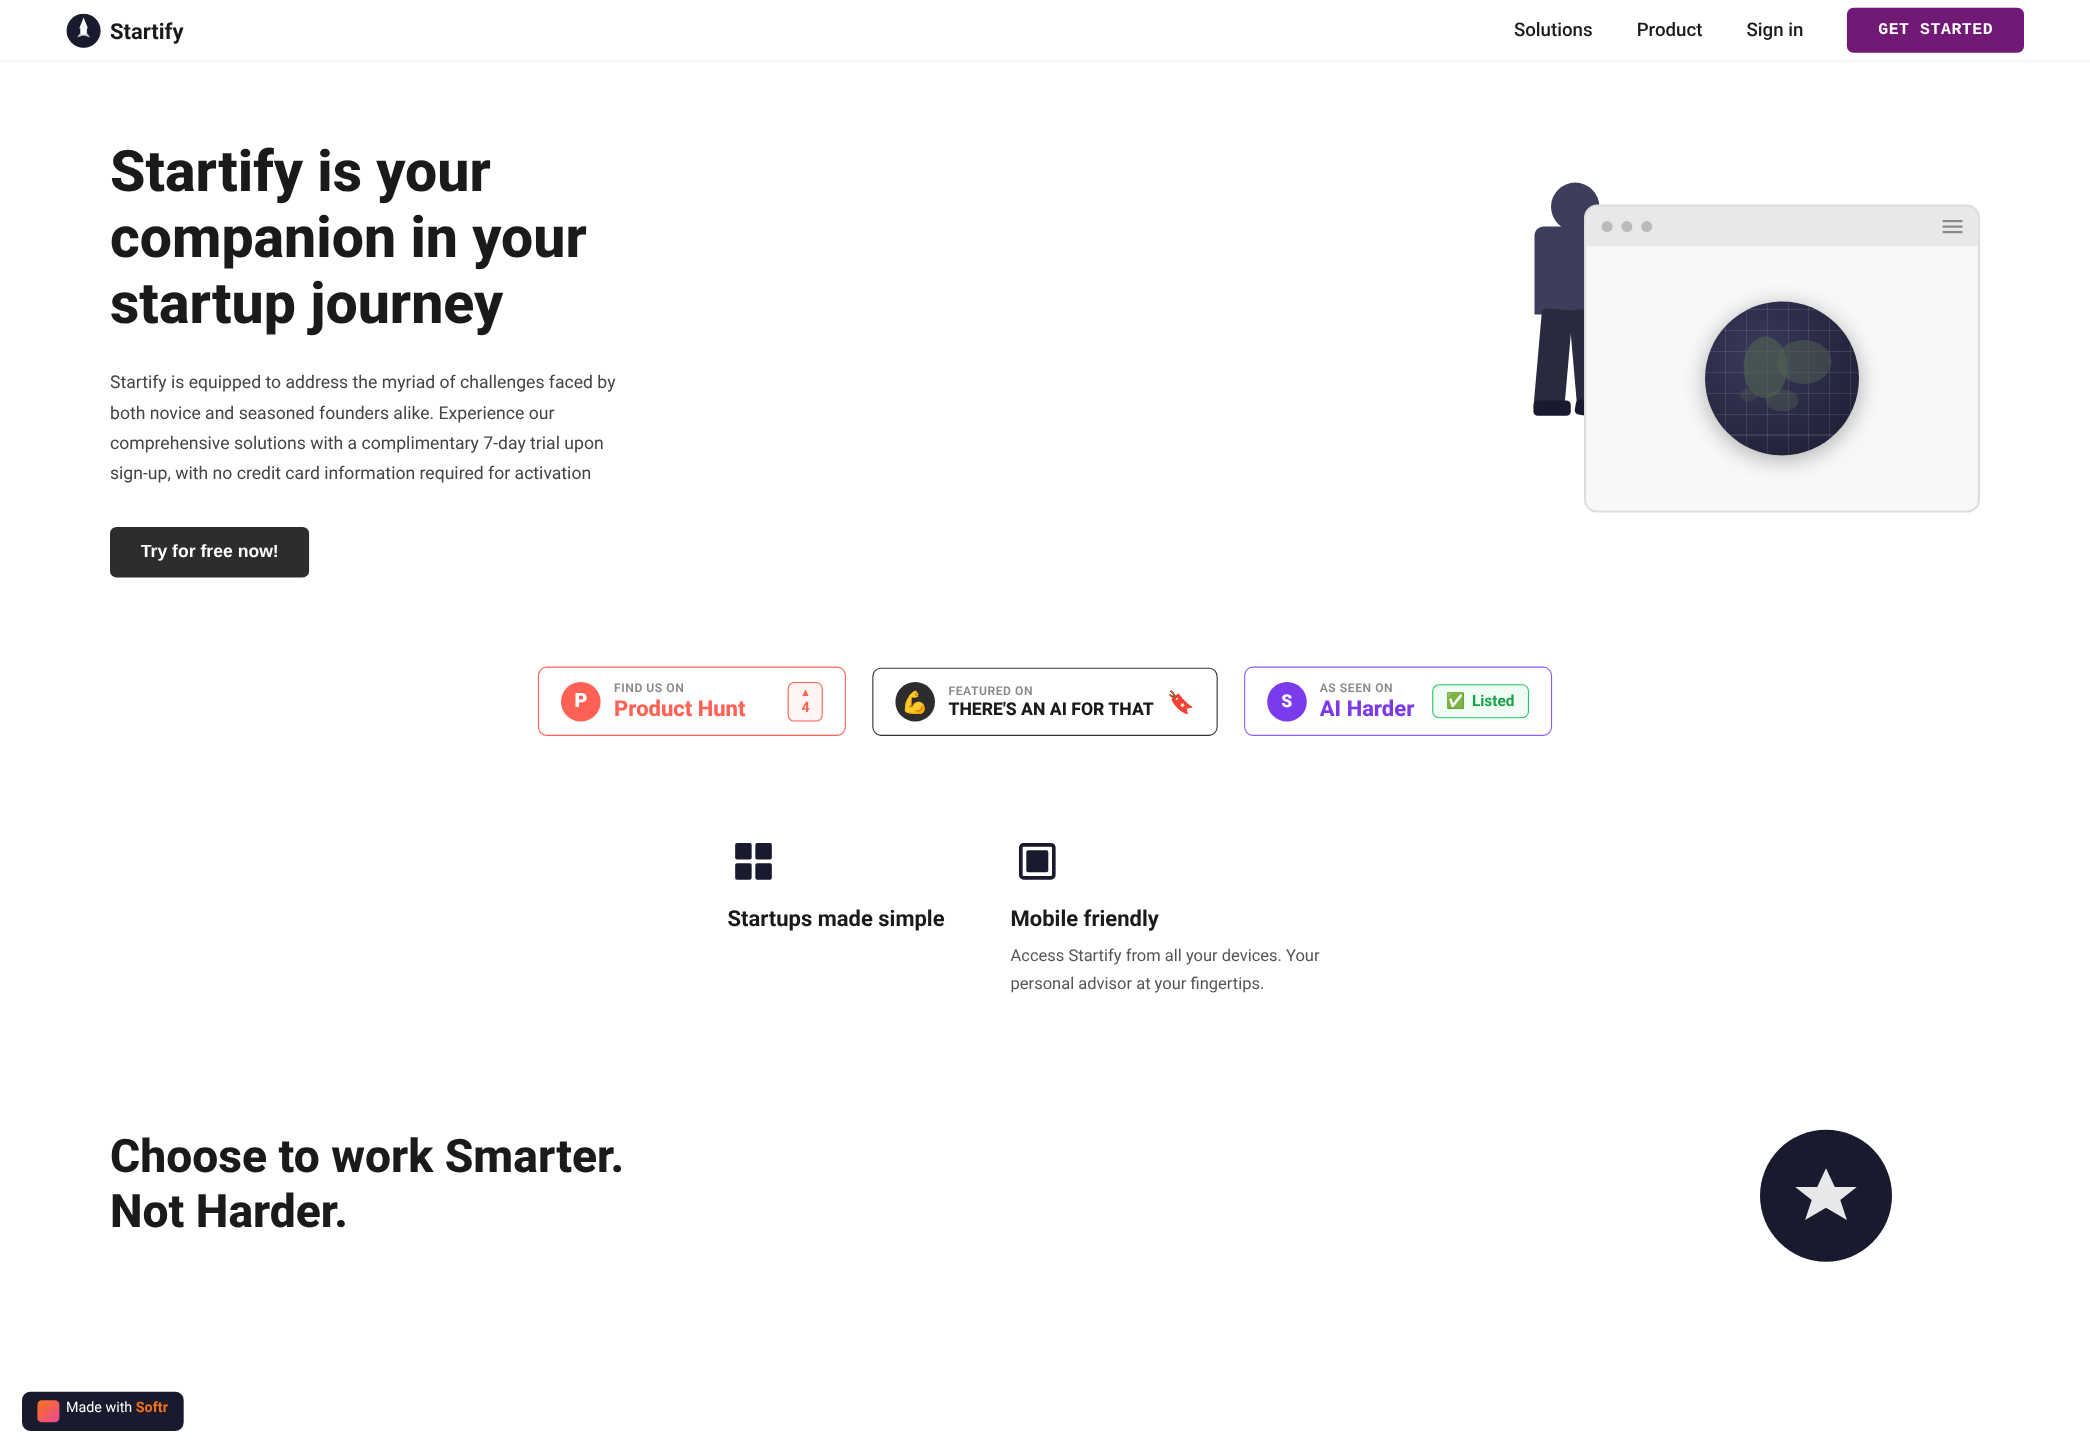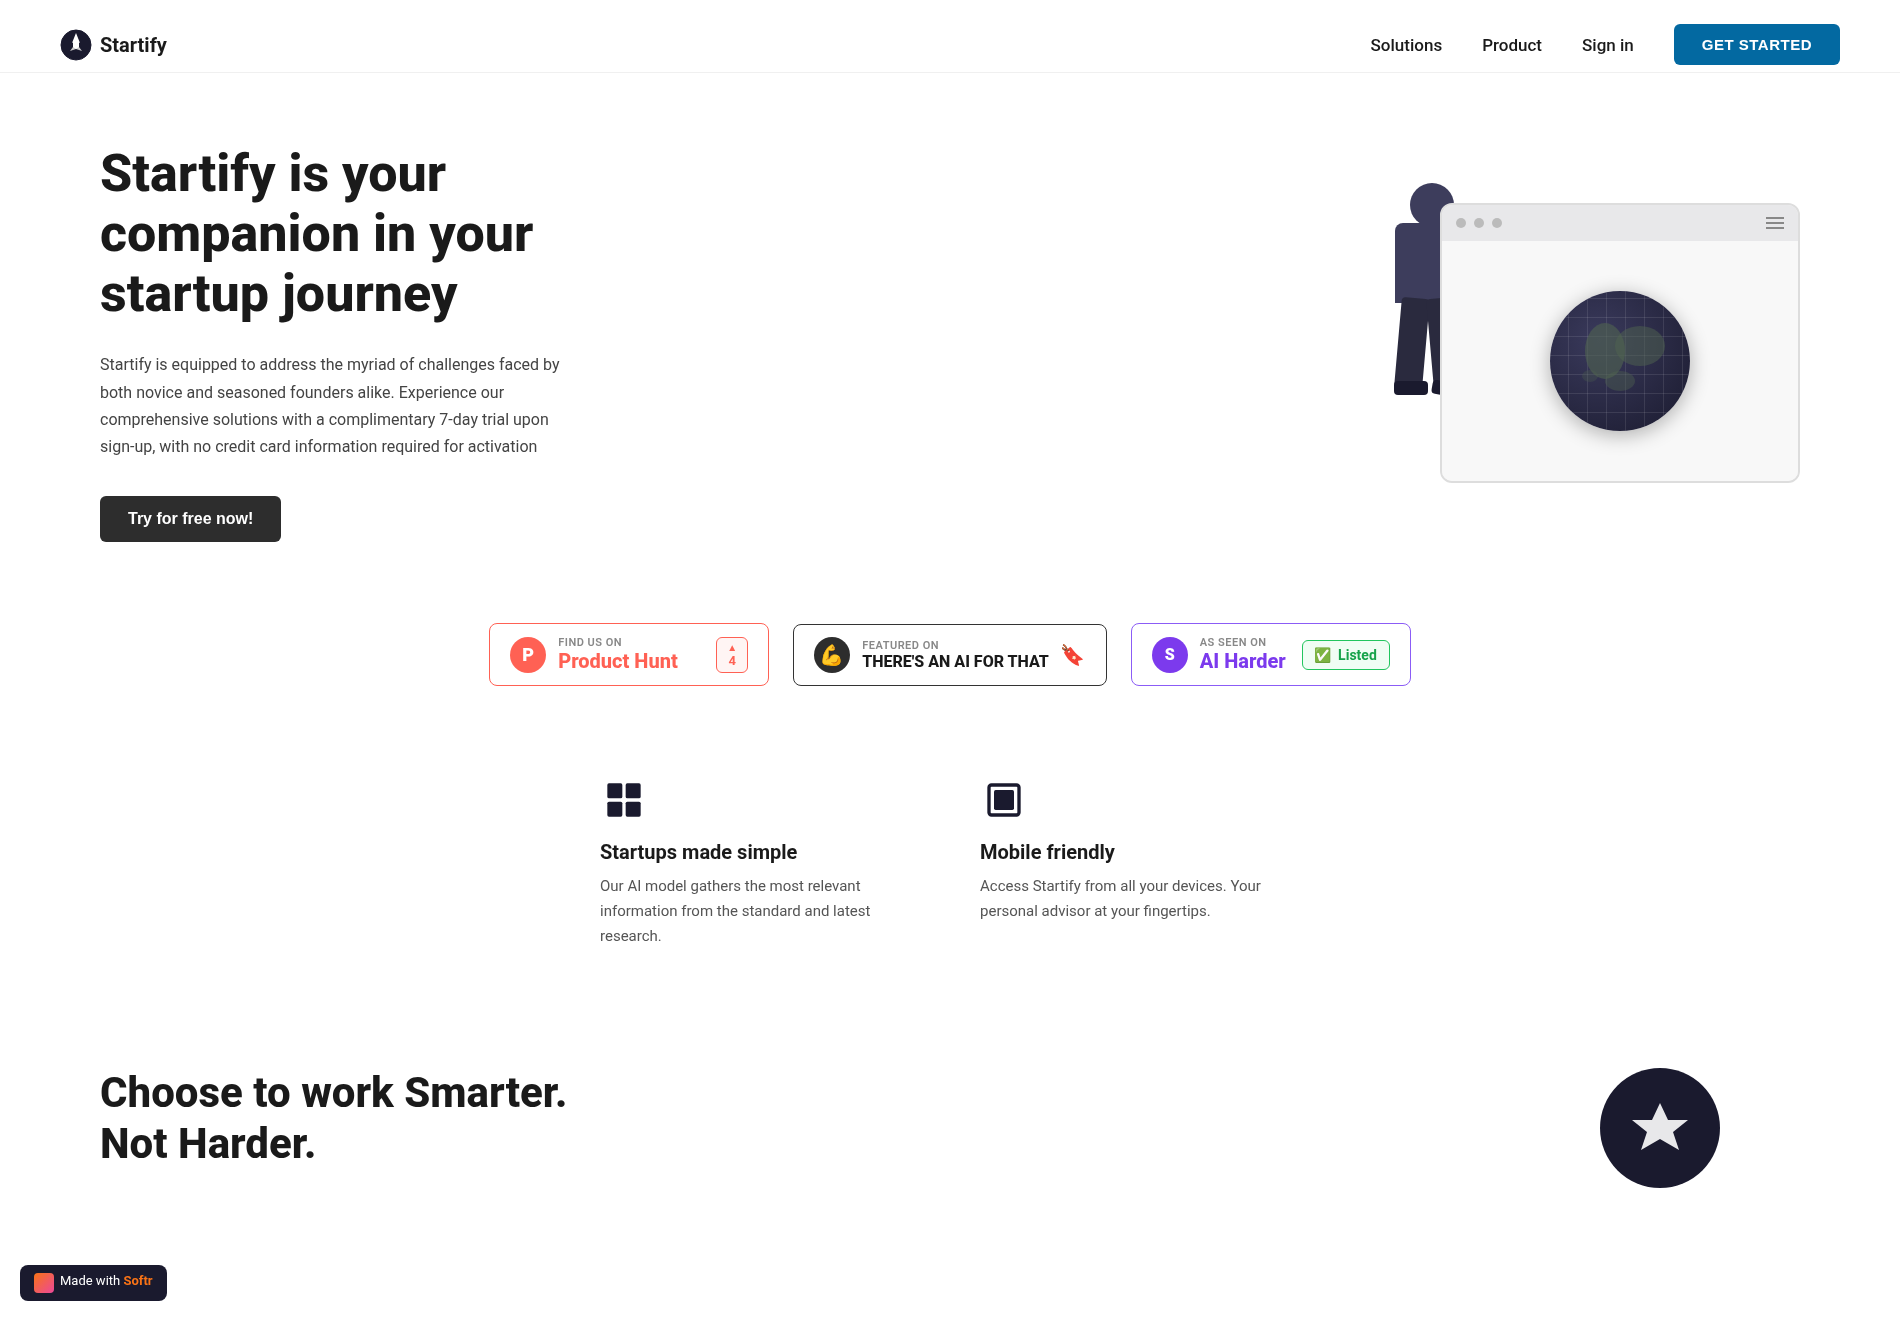--- a/index.html
+++ b/index.html
@@ -2,30 +2,31 @@
 <html><head>
   <meta charset="utf-8">
   <style>
     * { margin: 0; padding: 0; box-sizing: border-box; }
     body { font-family: -apple-system, BlinkMacSystemFont, 'Segoe UI', Roboto, sans-serif; background: #fff; color: #1a1a1a; overflow-x: hidden; }
 
     
     nav {
       display: flex; align-items: center; justify-content: space-between;
       padding: 0 60px; height: 56px; border-bottom: 1px solid #f0f0f0;
-      position: sticky; top: 0; background: #fff; z-index: 100; margin-top: 17px;
+      position: sticky; top: 0; background: #fff; z-index: 100;
     }
     .logo { display: flex; align-items: center; gap: 8px; font-size: 20px; font-weight: 700; color: #1a1a1a; text-decoration: none; }
     .logo-icon { width: 32px; height: 32px; }
     .nav-links { display: flex; align-items: center; gap: 40px; }
     .nav-links a { text-decoration: none; color: #1a1a1a; font-size: 17px; font-weight: 500; }
     .btn-get-started {
-      background: #0369a1; color: #fff; border: none; padding: 12px 28px;
+      background: #701a75; color: #fff; border: none; padding: 12px 28px;
       font-size: 15px; font-weight: 600; border-radius: 6px; cursor: pointer;
       letter-spacing: 0.5px;
+      font-family: Liberation Mono, monospace;
     }
 
     
     .hero {
       display: flex; align-items: center; justify-content: space-between;
       padding: 60px 100px 40px 100px; min-height: 520px;
     }
     .hero-left { max-width: 560px; }
     .hero-title { font-size: 52px; font-weight: 800; line-height: 1.15; color: #1a1a1a; margin-bottom: 28px; }
     .hero-desc { font-size: 16px; color: #444; line-height: 1.7; margin-bottom: 36px; max-width: 480px; }
@@ -301,21 +302,20 @@
         <rect x="4" y="4" width="18" height="18" rx="2" fill="#1a1a2e"></rect>
         <rect x="26" y="4" width="18" height="18" rx="2" fill="#1a1a2e"></rect>
         <rect x="4" y="26" width="18" height="18" rx="2" fill="#1a1a2e"></rect>
         <rect x="26" y="26" width="18" height="18" rx="2" fill="#1a1a2e"></rect>
 
         <line x1="22" y1="22" x2="26" y2="26" stroke="#fff" stroke-width="2"></line>
         <line x1="26" y1="22" x2="22" y2="26" stroke="#fff" stroke-width="2"></line>
       </svg>
     </div>
     <h3 class="feature-title">Startups made simple</h3>
-    <p class="feature-desc">Our AI model gathers the most relevant information from the standard and latest research.</p>
   </div>
 
   <div class="feature-item">
     <div class="feature-icon icon-mobile">
       <svg viewBox="0 0 48 48" fill="none" xmlns="http://www.w3.org/2000/svg">
 
         <rect x="6" y="6" width="36" height="36" rx="3" stroke="#1a1a2e" stroke-width="4" fill="none"></rect>
         <rect x="12" y="12" width="24" height="24" rx="2" fill="#1a1a2e"></rect>
       </svg>
     </div>

